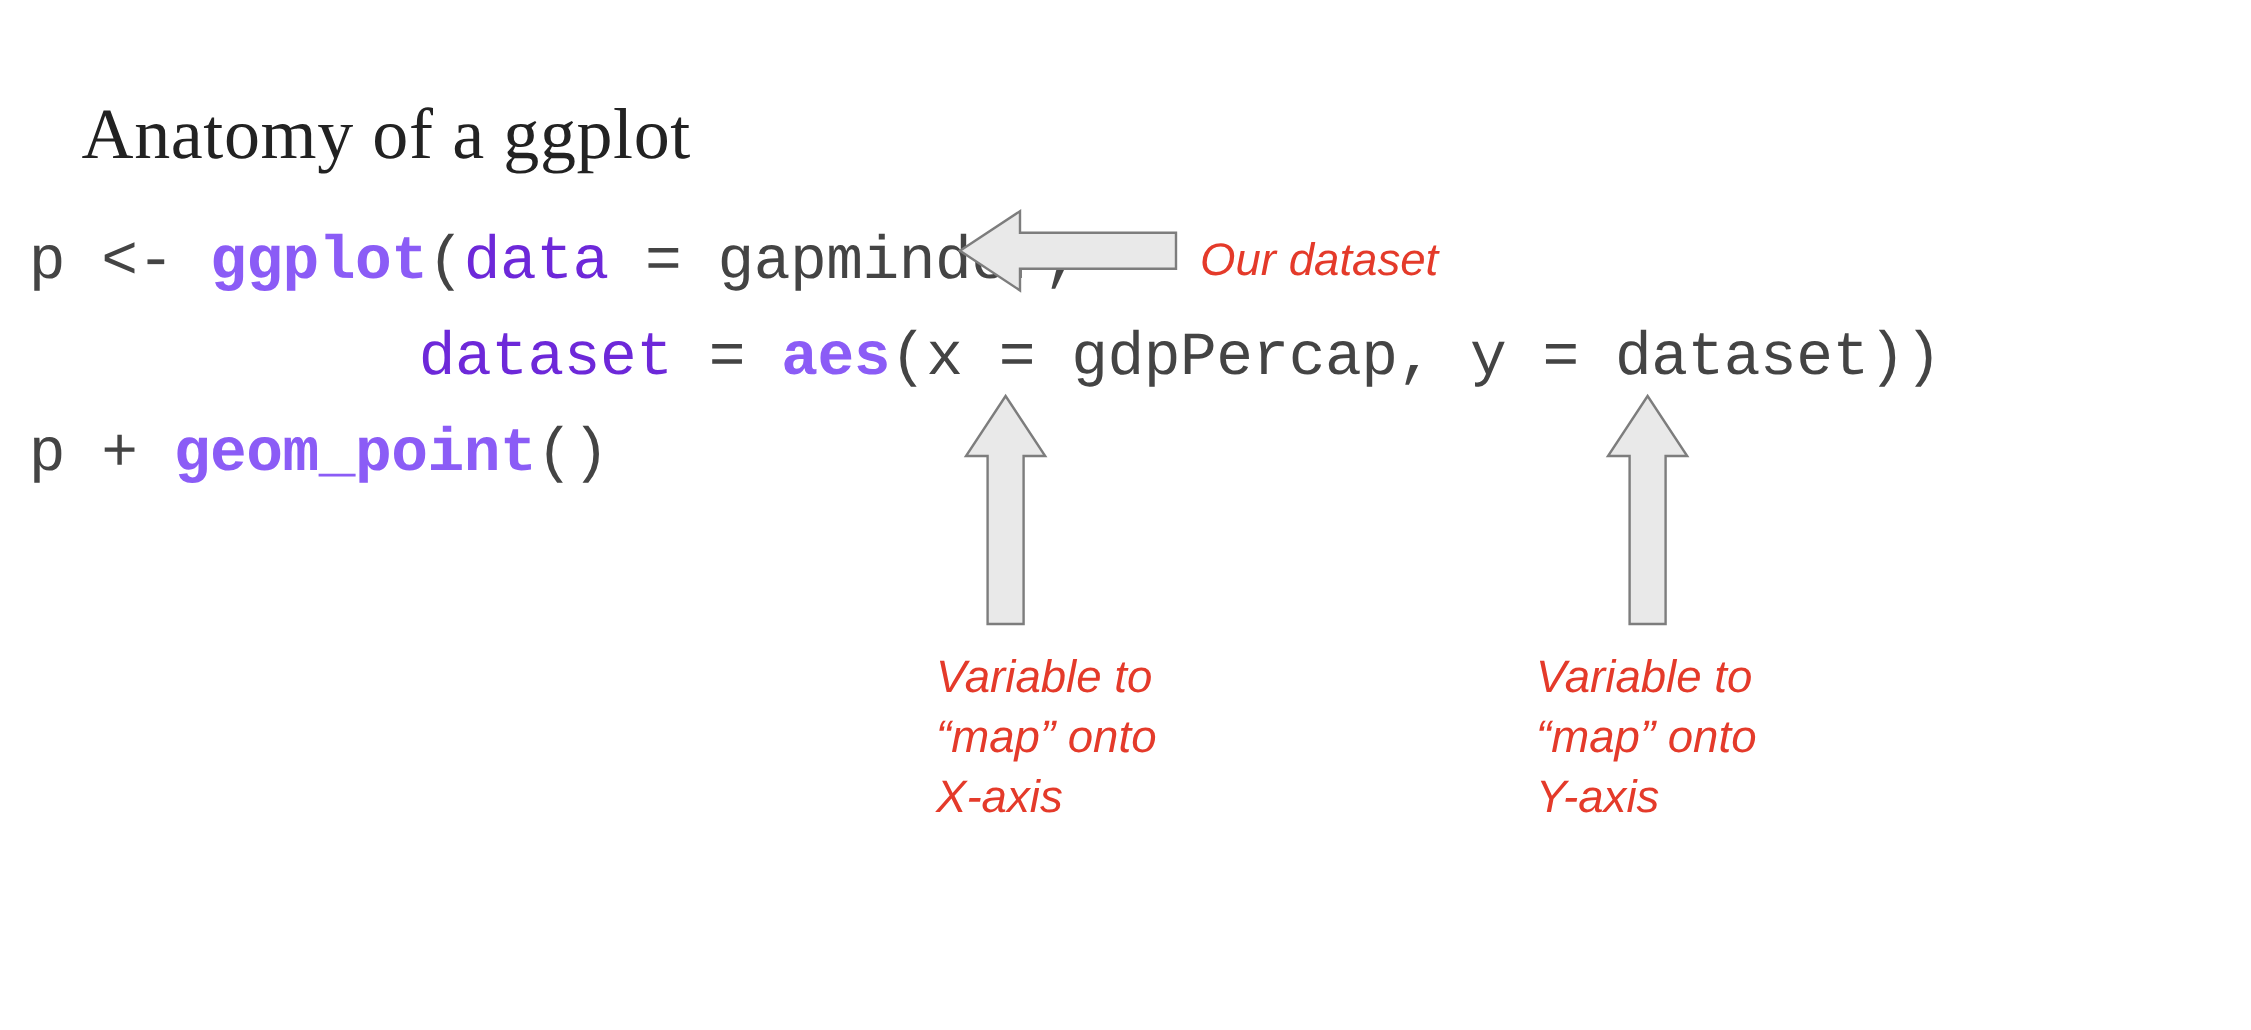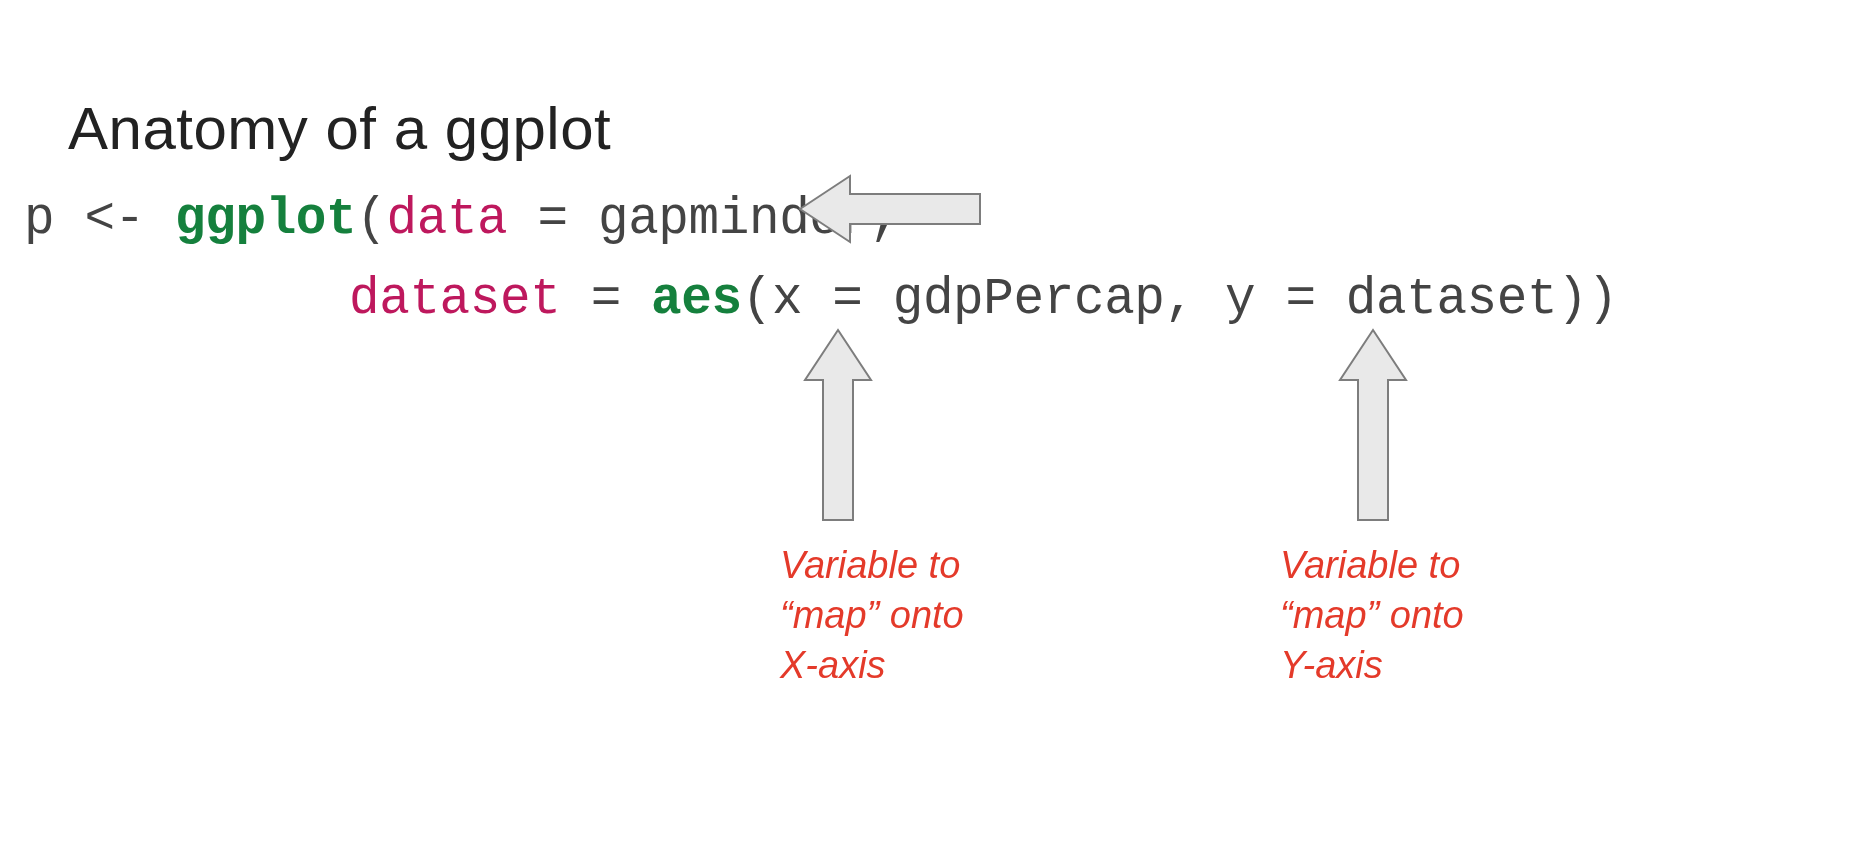--- a/index.html
+++ b/index.html
@@ -1,22 +1,22 @@
 <!DOCTYPE html>
 <html><head>
 <meta charset="utf-8">
 <style>
   html,body{margin:0;padding:0;background:#fff;font-family:Arial,Helvetica,sans-serif;}
   .stage{position:relative;width:1876px;height:858px;background:#fff;}
 
-  .title{position:absolute;left:68px;top:94px;font-size:60px;color:#222;font-weight:400;letter-spacing:.5px;}
+  .title{position:absolute;left:68px;top:78px;font-size:60px;color:#222;font-weight:400;letter-spacing:.5px;font-family:Liberation Serif, serif;}
 
   .code{position:absolute;left:24px;top:180px;font-family:Consolas,Menlo,"Courier New",monospace;font-size:51px;color:#444;line-height:80px;letter-spacing:-.4px;}
-  .code .fn{color:#15803d;font-weight:700;margin-top:28px;}
-  .code .arg{color:#be185d;}
+  .code .fn{color:#8b5cf6;font-weight:700;margin-top:28px;}
+  .code .arg{color:#6d28d9;}
   .code .line2{padding-left:325px;}
 
   .annot{position:absolute;color:#e43a2a;font-style:italic;font-size:38px;line-height:50px;}
   .annot-dataset{left:1000px;top:192px;}
   .annot-x{left:780px;top:540px;width:260px;}
   .annot-y{left:1280px;top:540px;width:260px;}
 
   .arrow{position:absolute;}
   .arrow svg{display:block;overflow:visible;}
 </style>
@@ -27,22 +27,26 @@
 
   <div class="title">Anatomy of a ggplot</div>
 
   <div class="code">
     <div>
       <span>p &lt;- </span><span class="fn">ggplot</span><span>(</span><span class="arg">data</span><span> = gapminder,</span>
     </div>
     <div class="line2">
       <span class="arg">dataset</span><span> = </span><span class="fn">aes</span><span>(x = gdpPercap, y = dataset))</span>
     </div>
+    <div>
+      <span>p + </span><span class="fn">geom_point</span><span>()</span>
+    </div>
   </div>
 
+  <div class="annot annot-dataset">Our dataset</div>
 
   <div class="annot annot-x">
     <span>Variable to</span><br>
     <span>“map” onto</span><br>
     <span>X-axis</span>
   </div>
 
   <div class="annot annot-y">
     <span>Variable to</span><br>
     <span>“map” onto</span><br>

